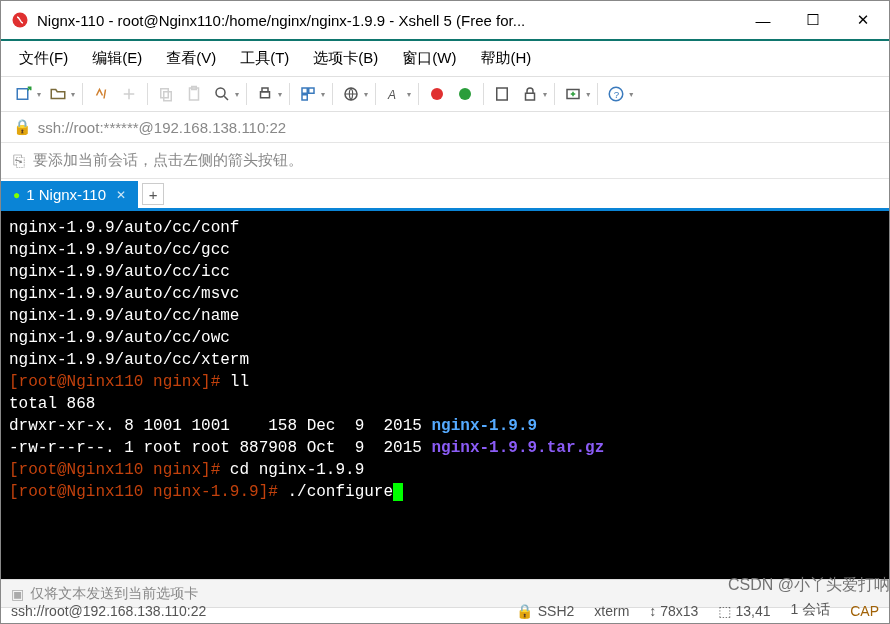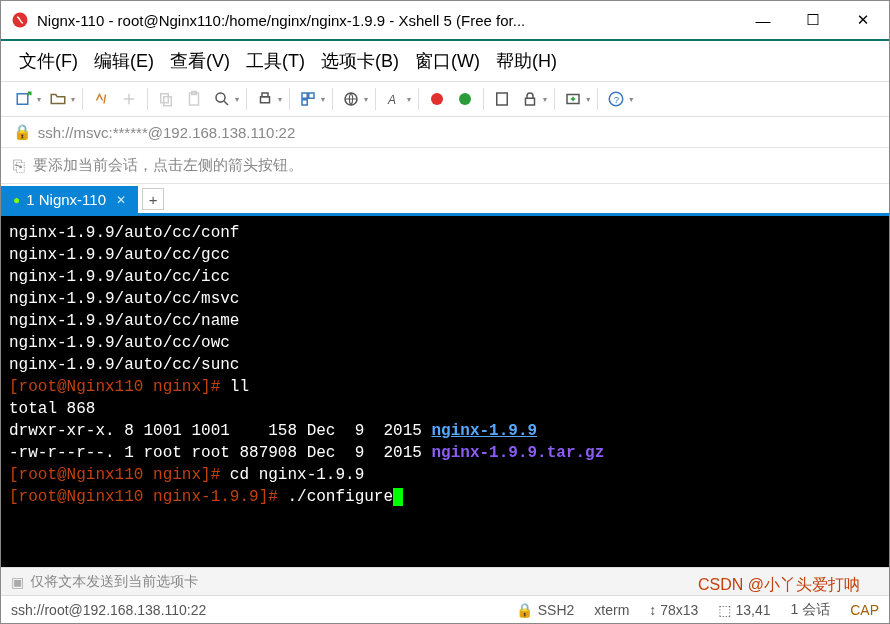--- a/index.html
+++ b/index.html
@@ -2,44 +2,44 @@
 <html><head>
 <meta charset="utf-8">
 <style>
 * { margin: 0; padding: 0; box-sizing: border-box; }
 body { font-family: "Microsoft YaHei", sans-serif; font-size: 13px; background: #fff; width: 890px; height: 624px; overflow: hidden; border: 1px solid #888; display: flex; flex-direction: column; }
 .titlebar { display: flex; align-items: center; height: 40px; padding: 0 10px; background: #fff; border-bottom: 2px solid #0f766e; }
 .titlebar .icon { width: 18px; height: 18px; margin-right: 8px; }
 .titlebar .title { flex: 1; font-size: 15px; color: #000; white-space: nowrap; overflow: hidden; text-overflow: ellipsis; }
 .win-controls { display: flex; gap: 18px; }
 .win-btn { width: 32px; height: 24px; display: flex; align-items: center; justify-content: center; font-size: 15px; cursor: default; }
-.menubar { display: flex; gap: 8px; padding: 6px 14px; font-size: 18px; color: #000; }
+.menubar { display: flex; gap: 16px; padding: 6px 14px; font-size: 15px; color: #000; }
 .menubar span { padding: 2px 4px; }
 .toolbar { display: flex; align-items: center; gap: 2px; padding: 4px 10px; border-top: 1px solid #e0e0e0; border-bottom: 1px solid #e0e0e0; height: 36px; }
 .tool-btn { width: 26px; height: 26px; display: flex; align-items: center; justify-content: center; color: #555; border-radius: 3px; }
 .tool-btn svg { width: 18px; height: 18px; }
 .tool-sep { width: 1px; height: 22px; background: #ddd; margin: 0 3px; }
 .dropdown-arrow { font-size: 8px; color: #888; margin-left: -2px; margin-right: 2px; }
 .addressbar { display: flex; align-items: center; padding: 6px 12px; gap: 6px; color: #888; font-size: 15px; border-bottom: 1px solid #e5e5e5; }
 .addressbar .lock { color: #aaa; }
 .hintbar { display: flex; align-items: center; padding: 8px 12px; gap: 8px; color: #888; font-size: 15px; border-bottom: 1px solid #e5e5e5; }
 .tabstrip { display: flex; align-items: flex-end; height: 32px; background: #fff; border-bottom: 3px solid #0a84d6; }
 .tab { background: #0a84d6; color: #fff; padding: 5px 12px; font-size: 15px; display: flex; align-items: center; gap: 6px; position: relative; }
 .tab .dot { color: #7fff00; font-size: 12px; }
 .tab .close { color: #cfe8f7; font-size: 12px; margin-left: 4px; }
 .tab-add { border: 1px solid #ccc; width: 22px; height: 22px; display: flex; align-items: center; justify-content: center; margin-left: 4px; margin-bottom: 3px; font-size: 15px; color: #555; }
 .terminal { flex: 1; background: #000; color: #fff; font-family: "Courier New", monospace; font-size: 16px; line-height: 22px; padding: 6px 8px; white-space: pre; overflow: hidden; }
 .term-yellow { color: #c2410c; }
-.term-blue { color: #55aaff; font-weight: bold; text-decoration: underline; }
+.term-blue { color: #55aaff; font-weight: bold; }
 .term-red { color: #8b5cf6; font-weight: bold; }
 .cursor { background: #00ff00; display: inline-block; width: 10px; height: 18px; vertical-align: middle; }
 .inputbar { display: flex; align-items: center; padding: 4px 10px; background: #f4f4f4; color: #888; font-size: 14px; height: 28px; border-top: 1px solid #ddd; }
-.statusbar { display: flex; align-items: center; padding: 4px 10px; gap: 20px; font-size: 14px; color: #555; height: 28px; border-top: 1px solid #ddd; }
+.statusbar { display: flex; align-items: flex-end; padding: 4px 10px; gap: 20px; font-size: 14px; color: #555; height: 16px; border-top: 1px solid #ddd; }
 .statusbar .grow { flex: 1; }
-.watermark { position: absolute; right: 30px; bottom: 28px; color: #c2410c; font-size: 16px; pointer-events: none; }
+.watermark { position: absolute; right: 0; bottom: 28px; color: #737373; font-size: 16px; pointer-events: none; }
 </style>
 </head>
 <body>
 
 <div class="titlebar">
   <span class="icon">
     <svg viewBox="0 0 24 24">
         <circle cx="12" cy="12" r="10" fill="#e03030"></circle>
         <path d="M8 8c4 0 4 8 8 8" stroke="#fff" stroke-width="2" fill="none"></path>
       </svg>
@@ -176,21 +176,21 @@
       <svg viewBox="0 0 24 24">
         <circle cx="12" cy="12" r="9" fill="none" stroke="#3a7abd" stroke-width="2"></circle>
         <text x="9" y="17" font-size="13" fill="#3a7abd">?</text>
       </svg>
     </div>
   <span class="dropdown-arrow">▾</span>
 </div>
 
 <div class="addressbar">
   <span class="lock">🔒</span>
-  <span>ssh://msvc:******@192.168.138.110:22</span>
+  <span>ssh://root:******@192.168.138.110:22</span>
 </div>
 
 <div class="hintbar">
   <span style="color:#888">⎘</span>
   <span>要添加当前会话，点击左侧的箭头按钮。</span>
 </div>
 
 <div class="tabstrip">
   <div class="tab">
     <span class="dot">●</span>
@@ -199,25 +199,25 @@
   </div>
   <div class="tab-add">+</div>
 </div>
 
 <div class="terminal"><span>nginx-1.9.9/auto/cc/conf</span>
 <span>nginx-1.9.9/auto/cc/gcc</span>
 <span>nginx-1.9.9/auto/cc/icc</span>
 <span>nginx-1.9.9/auto/cc/msvc</span>
 <span>nginx-1.9.9/auto/cc/name</span>
 <span>nginx-1.9.9/auto/cc/owc</span>
-<span>nginx-1.9.9/auto/cc/sunc</span>
+<span>nginx-1.9.9/auto/cc/xterm</span>
 <span class="term-yellow">[root@Nginx110 nginx]# </span><span>ll</span>
 <span>total 868</span>
 <span>drwxr-xr-x. 8 1001 1001    158 Dec  9  2015 </span><span class="term-blue">nginx-1.9.9</span>
-<span>-rw-r--r--. 1 root root 887908 Dec  9  2015 </span><span class="term-red">nginx-1.9.9.tar.gz</span>
+<span>-rw-r--r--. 1 root root 887908 Oct  9  2015 </span><span class="term-red">nginx-1.9.9.tar.gz</span>
 <span class="term-yellow">[root@Nginx110 nginx]# </span><span>cd nginx-1.9.9</span>
 <span class="term-yellow">[root@Nginx110 nginx-1.9.9]# </span><span>./configure</span><span class="cursor"></span></div>
 
 <div class="inputbar">
   <span style="margin-right:6px;color:#aaa">▣</span>
   <span>仅将文本发送到当前选项卡</span>
 </div>
 
 <div class="statusbar">
   <span>ssh://root@192.168.138.110:22</span>

